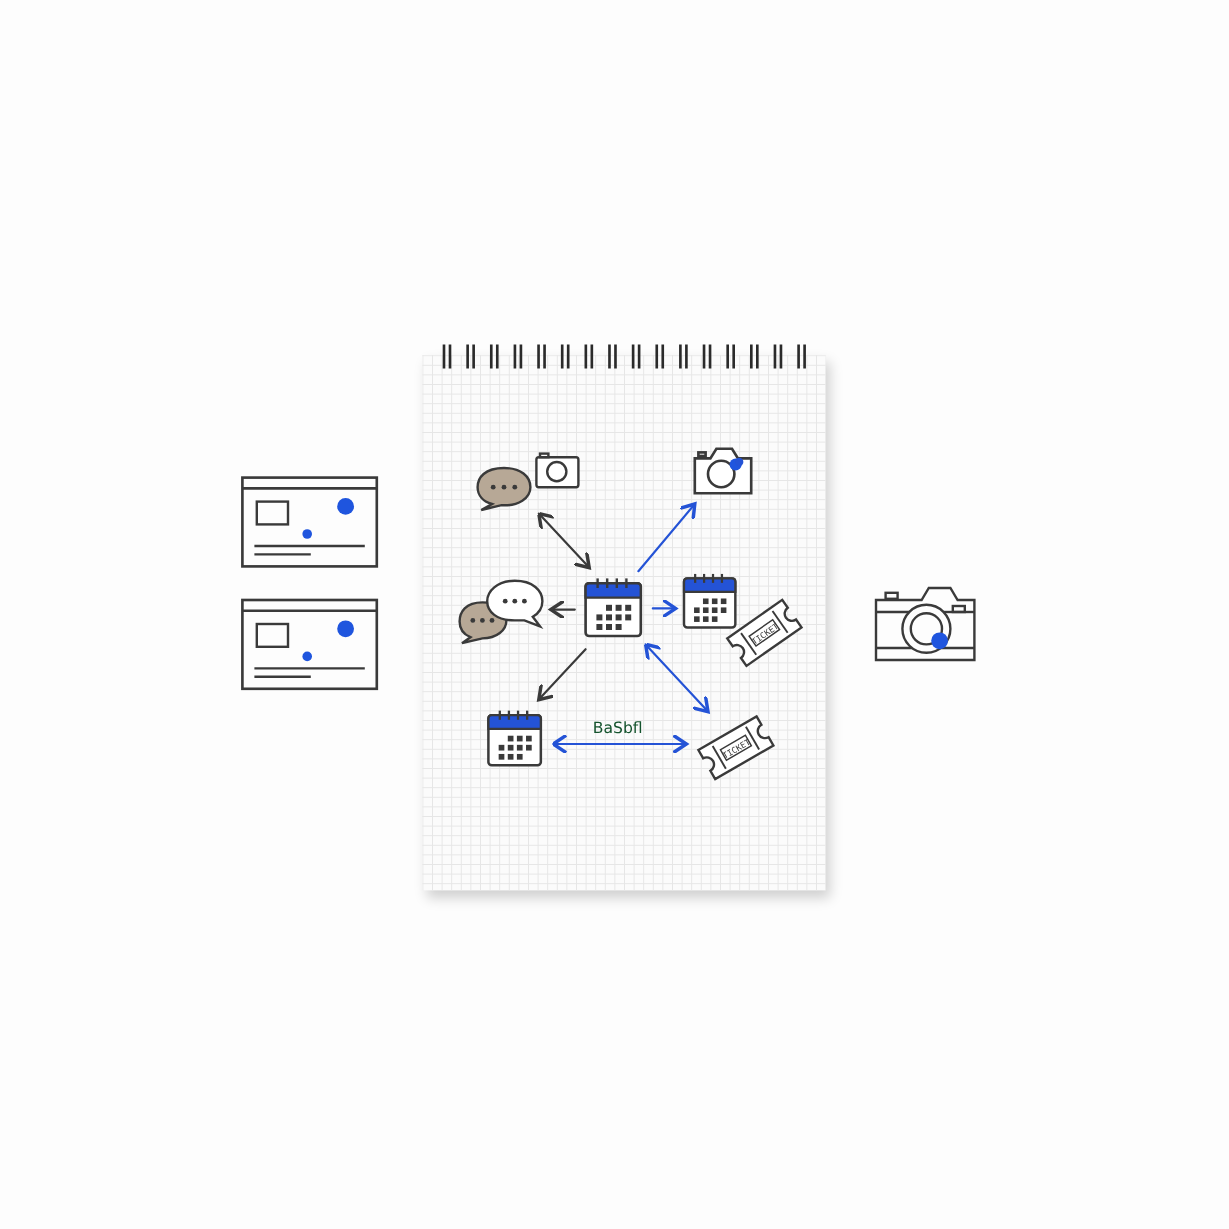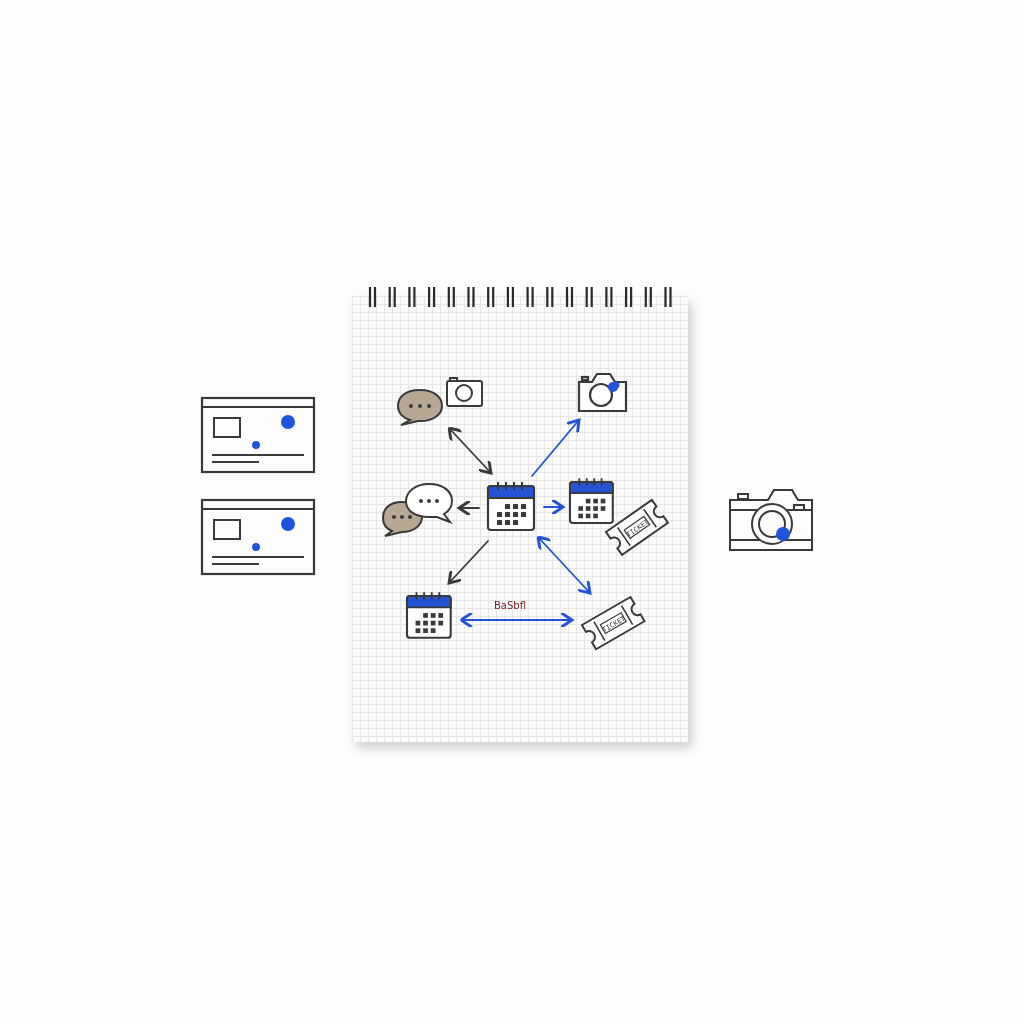--- a/index.html
+++ b/index.html
@@ -1,21 +1,21 @@
 <!DOCTYPE html>
 <html><head>
 <meta charset="utf-8">
 <style>
   html,body{margin:0;padding:0;background:#fdfdfd;}
   body{width:1024px;height:1024px;position:relative;overflow:hidden;font-family:"DejaVu Sans",sans-serif;}
   .notebook{position:absolute;left:352px;top:296px;width:336px;height:446px;background-color:#fbfbfb;
     background-image:linear-gradient(#e6e6e6 1px,transparent 1px),linear-gradient(90deg,#e6e6e6 1px,transparent 1px);
     background-size:8px 8px;box-shadow:4px 6px 10px rgba(0,0,0,0.18);}
   svg.layer{position:absolute;left:0;top:0;}
-  .label{position:absolute;font-family:"DejaVu Sans",sans-serif;font-size:10px;color:#7f1d1d;text-align:center;}
+  .label{position:absolute;font-family:"DejaVu Sans",sans-serif;font-size:13px;color:#14532d;text-align:center;}
 </style>
 </head>
 <body>
 
 <svg class="layer" width="1024" height="1024">
   <defs>
     <g id="browser">
       <rect x="0" y="0" width="112" height="74" fill="none" stroke="#3a3a3a" stroke-width="2.2"></rect>
       <line x1="0" y1="9" x2="112" y2="9" stroke="#3a3a3a" stroke-width="2.2"></line>
       <rect x="12" y="20" width="26" height="19" fill="none" stroke="#3a3a3a" stroke-width="2"></rect>

